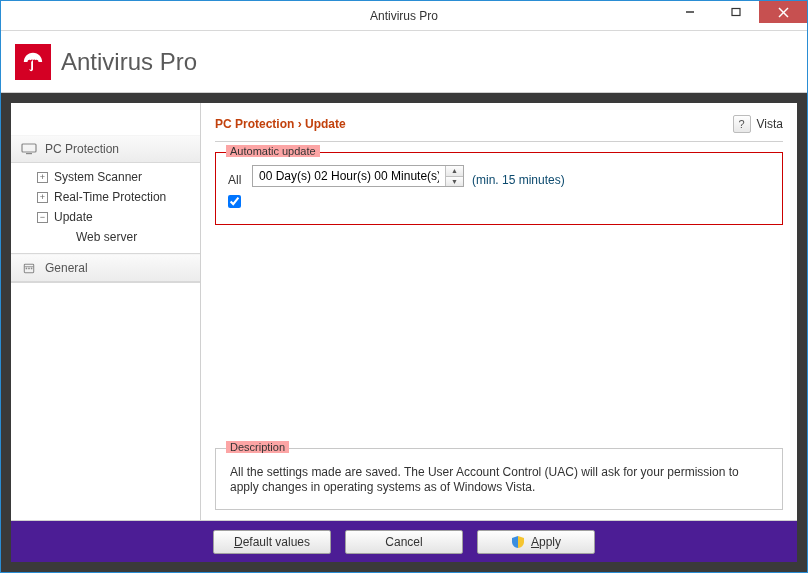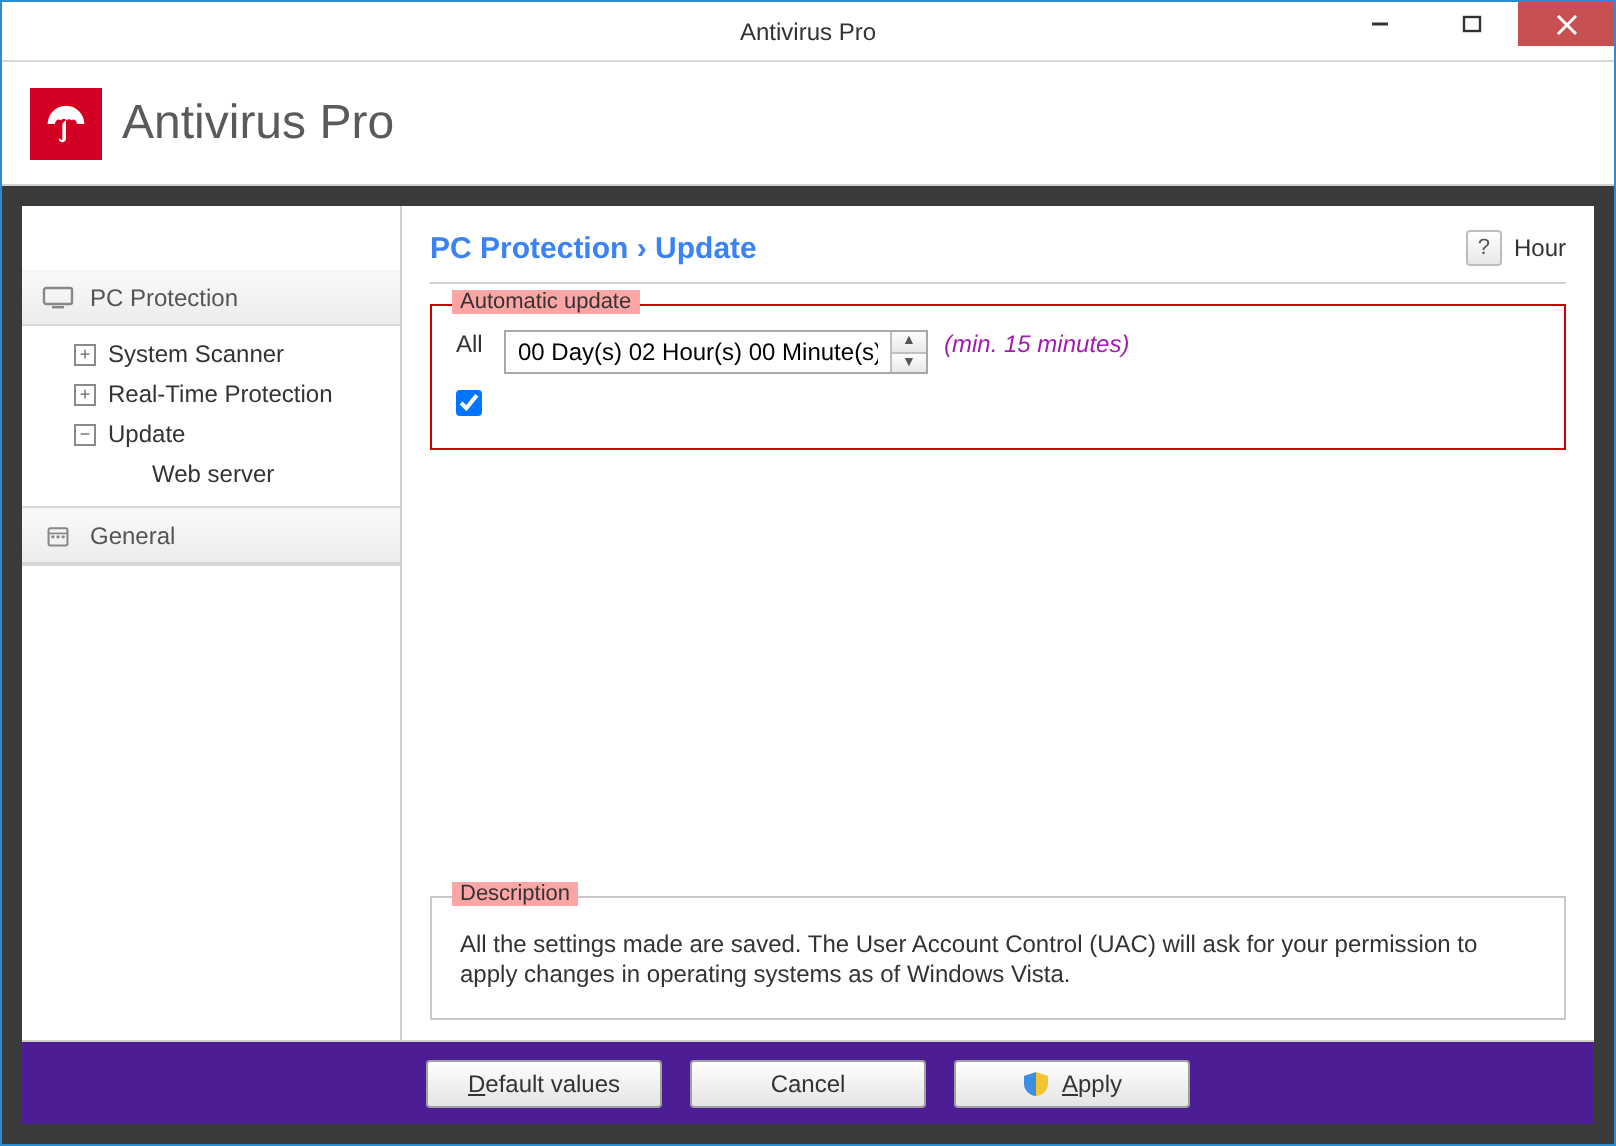--- a/index.html
+++ b/index.html
@@ -28,37 +28,37 @@
 .side-header { display: flex; align-items: center; padding: 6px 10px; background: linear-gradient(#fafafa,#ececec); border-top: 1px solid #f5f5f5; border-bottom: 1px solid #d8d8d8; cursor: pointer; color: #555; }
 .side-header .side-icon { width: 16px; height: 12px; margin-right: 8px; }
 .tree { padding: 4px 0 6px 0; }
 .tree-row { display: flex; align-items: center; padding: 2px 10px 2px 26px; cursor: pointer; color: #333; line-height: 16px; }
 .tree-row.level2 { padding-left: 48px; }
 .tree-toggle { width: 11px; height: 11px; border: 1px solid #8a8a8a; margin-right: 6px; display: flex; align-items: center; justify-content: center; font-size: 9px; color: #666; line-height: 1; background: #fff; }
 .tree-toggle.blank { border: none; background: transparent; }
 
 .main { flex: 1; padding: 12px 14px 10px 14px; display: flex; flex-direction: column; overflow: hidden; }
 .main-header { display: flex; align-items: center; justify-content: space-between; padding-bottom: 8px; border-bottom: 1px solid #d0d0d0; }
-.breadcrumb { font-size: 15px; color: #3b82f6; }
+.breadcrumb { font-size: 12px; color: #c2410c; }
 .breadcrumb b { font-weight: 700; }
 .help-btn { display: flex; align-items: center; gap: 6px; cursor: pointer; color: #333; }
 .help-q { width: 18px; height: 18px; border: 1px solid #bcbcbc; background: linear-gradient(#fefefe,#e8e8e8); display: flex; align-items: center; justify-content: center; font-size: 11px; color: #555; border-radius: 2px; }
 
 .fieldset { border: 1px solid #c00; margin-top: 10px; padding: 12px 12px 10px 12px; position: relative; }
 .fieldset.plain { border: 1px solid #c8c8c8; }
 .legend { position: absolute; top: -8px; left: 10px; background: #fca5a5; padding: 0 4px; color: #333; font-size: 11px; }
 
-.form-row { display: flex; align-items: flex-start; margin-bottom: 8px; color: #333; }
+.form-row { display: flex; align-items: flex-end; margin-bottom: 8px; color: #333; }
 .form-row label.lead { width: 24px; }
 .interval-box { display: flex; align-items: center; border: 1px solid #a8a8a8; height: 22px; background: #fff; }
 .interval-box input { border: none; width: 192px; height: 20px; padding: 0 6px; font-size: 12px; font-family: inherit; outline: none; }
 .spinner { width: 18px; height: 20px; border-left: 1px solid #c0c0c0; display: flex; flex-direction: column; }
 .spin { flex: 1; display: flex; align-items: center; justify-content: center; font-size: 7px; color: #555; cursor: pointer; background: linear-gradient(#fdfdfd,#e8e8e8); }
 .spin:first-child { border-bottom: 1px solid #c0c0c0; }
-.hint { margin-left: 8px; color: #a21caf; font-style: italic; }
+.hint { margin-left: 8px; color: #0c4a6e; }
 
 .check-row { display: flex; align-items: center; margin-bottom: 6px; color: #333; }
 .check-row input { margin-right: 6px; }
 
 .spacer { flex: 1; }
 
 .desc-text { color: #333; line-height: 15px; padding: 4px 2px; }
 
 .footer { height: 42px; background: #4c1d95; border-top: 1px solid #d0d0d0; display: flex; align-items: center; justify-content: center; gap: 14px; }
 .btn { min-width: 118px; height: 24px; border: 1px solid #a0a0a0; background: linear-gradient(#fefefe,#e4e4e4); display: flex; align-items: center; justify-content: center; gap: 6px; cursor: pointer; color: #333; font-size: 12px; border-radius: 2px; padding: 0 10px; }
@@ -149,21 +149,21 @@
 
       <div class="main">
         <div class="main-header">
           <div class="breadcrumb">
             <b>PC Protection</b>
             <b> › </b>
             <b>Update</b>
           </div>
           <div class="help-btn">
             <div class="help-q">?</div>
-            <span>Hour</span>
+            <span>Vista</span>
           </div>
         </div>
 
         <div class="fieldset">
           <div class="legend">Automatic update</div>
           <div class="form-row">
             <label class="lead">All</label>
             <div class="interval-box">
               <input type="text" value="00 Day(s) 02 Hour(s) 00 Minute(s)" style="">
               <div class="spinner">

